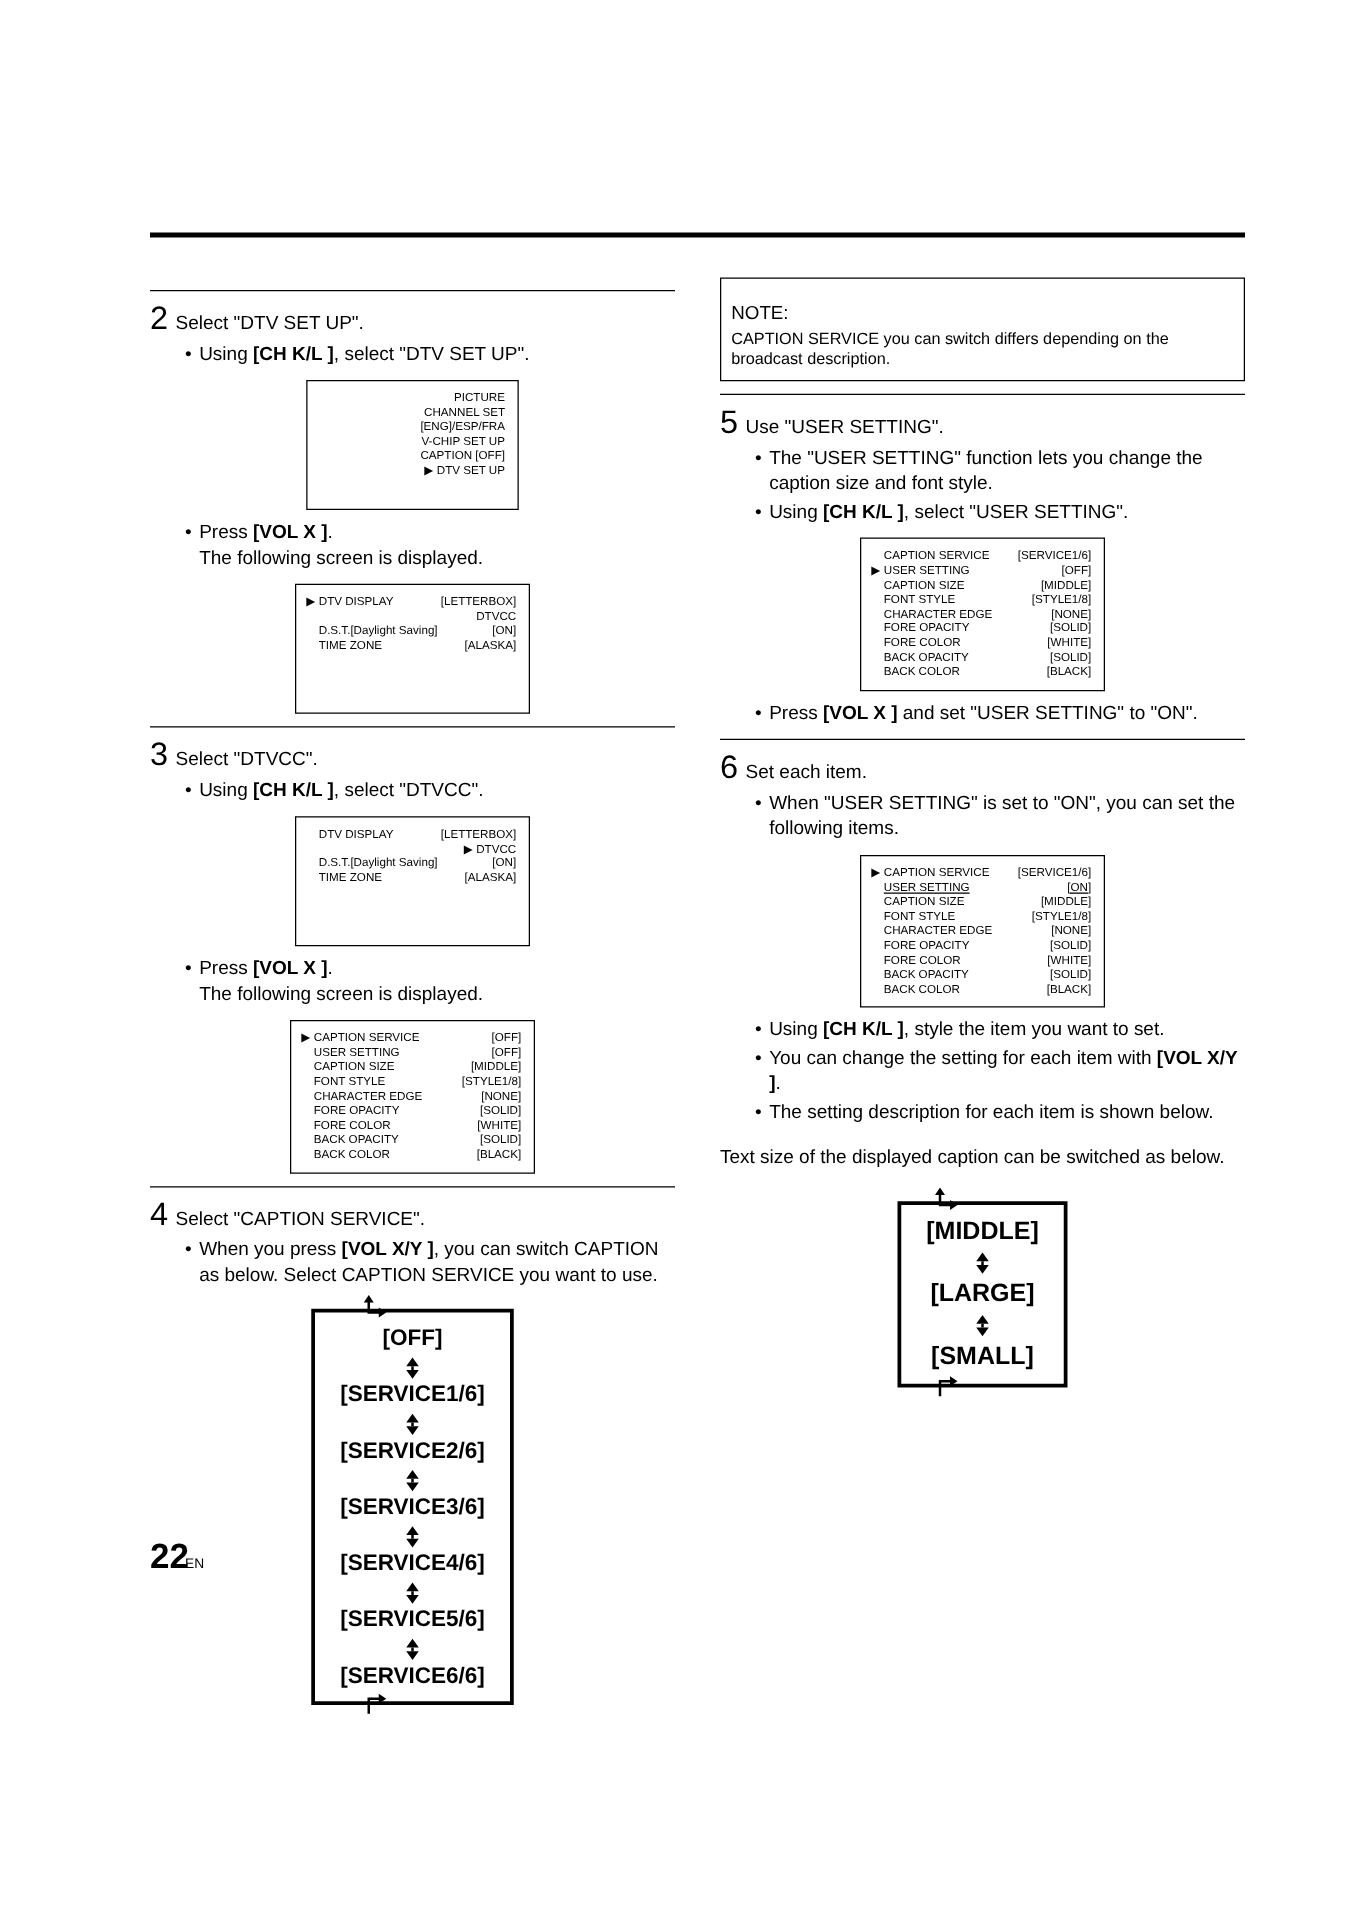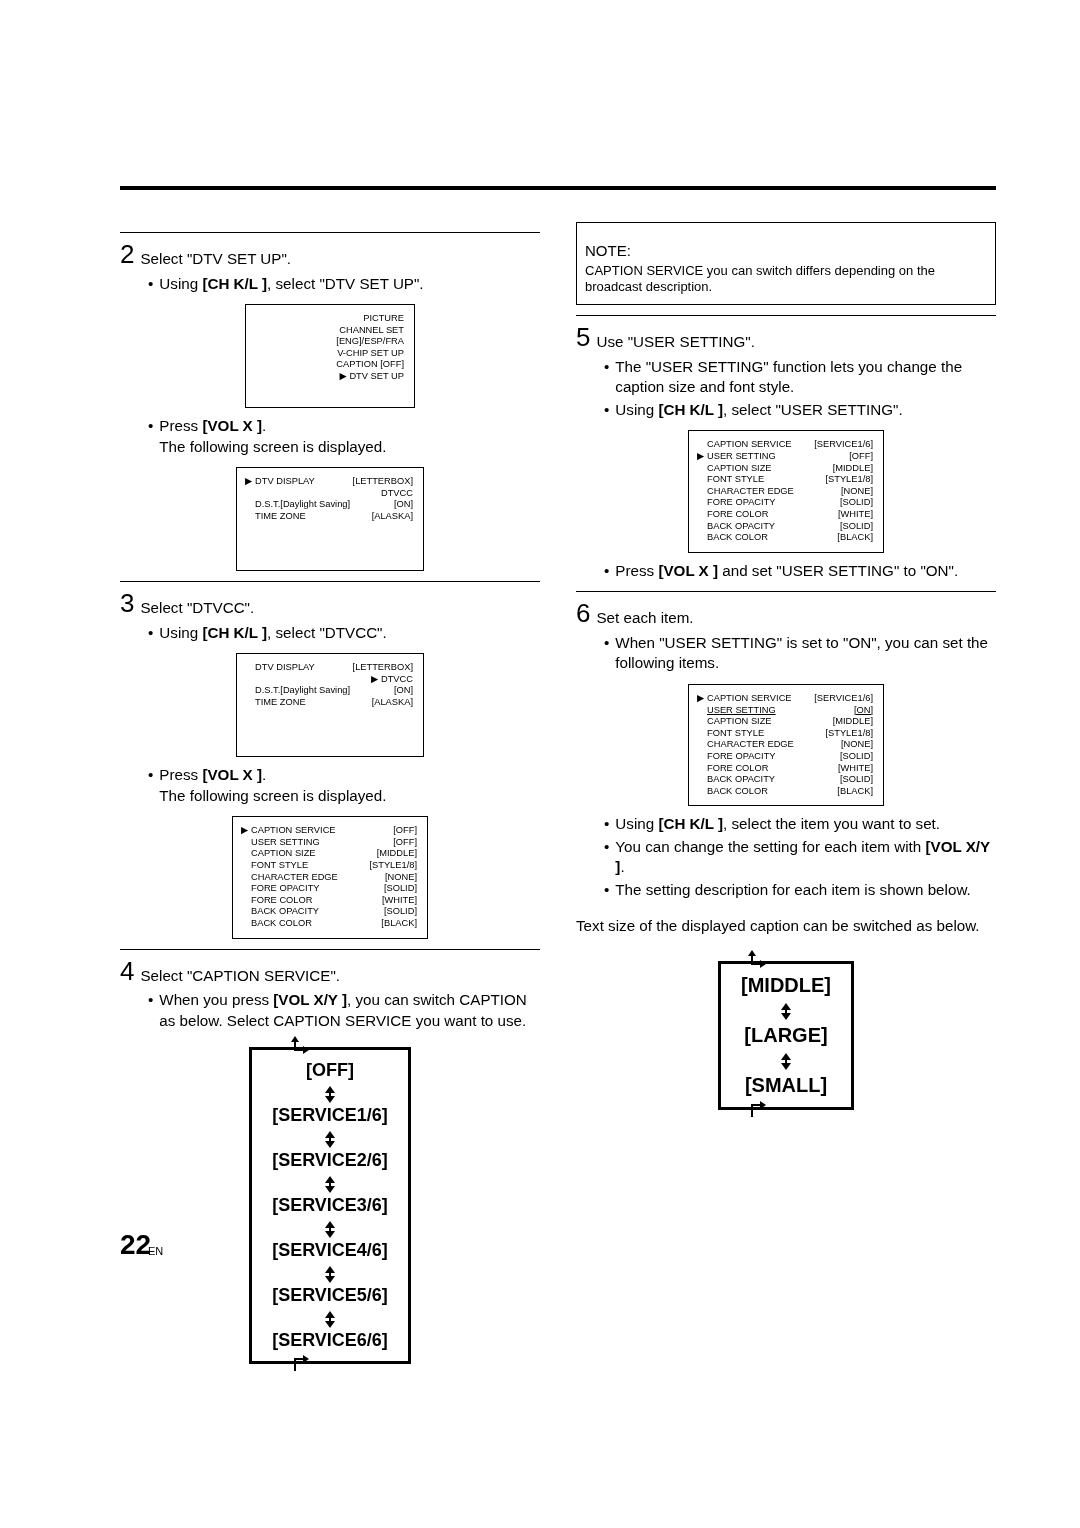--- a/index.html
+++ b/index.html
@@ -534,21 +534,21 @@
           <span class="osd-ptr"></span>
           <span class="osd-label">BACK COLOR</span>
           <span class="osd-val">[BLACK]</span>
         </div>
     </div>
 
     <div class="bullets">
       <div class="bul">
           <span class="bdot">•</span>
           <span class="btext">
-        <span>Using </span><span class="bold">[CH K/L ]</span><span>, select the item you want to set.</span>
+        <span>Using </span><span class="bold">[CH K/L ]</span><span>, style the item you want to set.</span>
       </span>
         </div>
       <div class="bul">
           <span class="bdot">•</span>
           <span class="btext">
         <span>You can change the setting for each item with </span><span class="bold">[VOL X/Y ]</span><span>.</span>
       </span>
         </div>
       <div class="bul">
           <span class="bdot">•</span>

